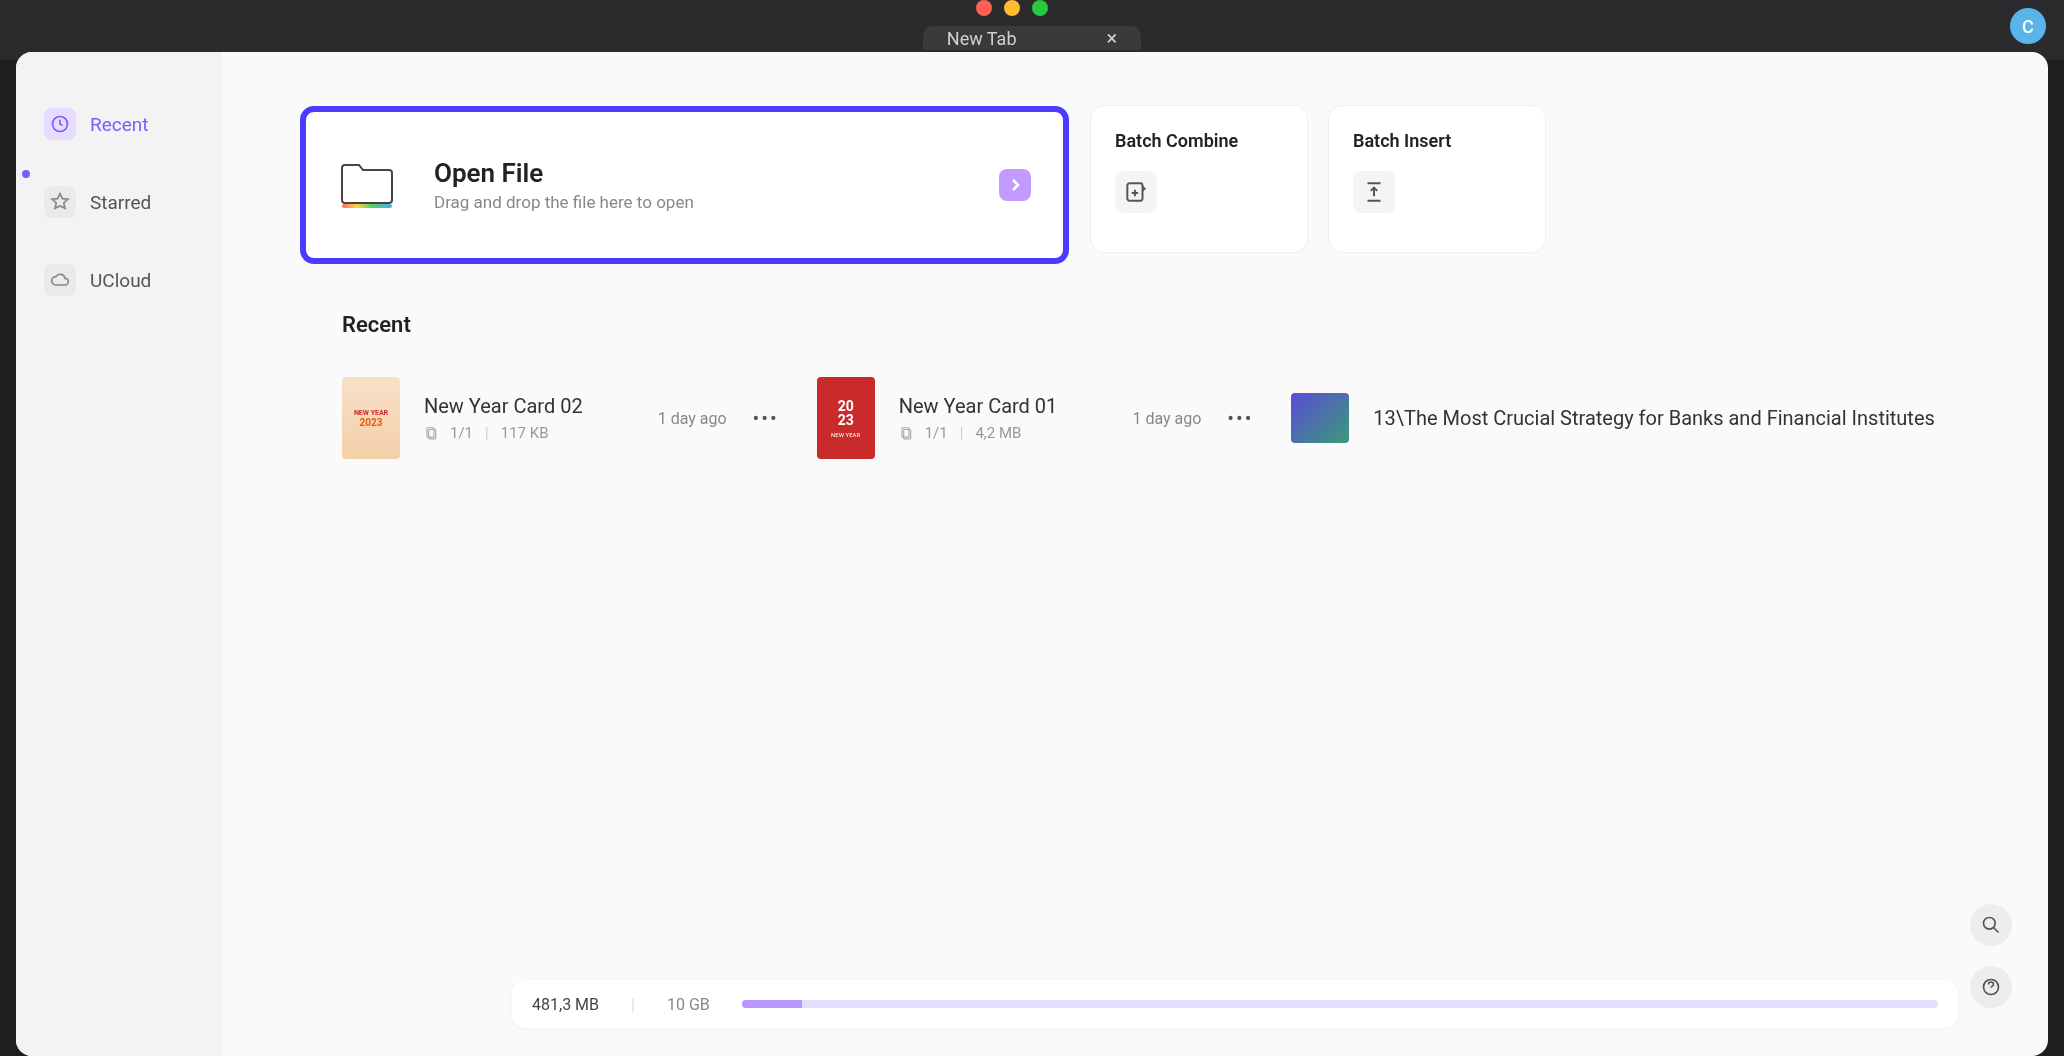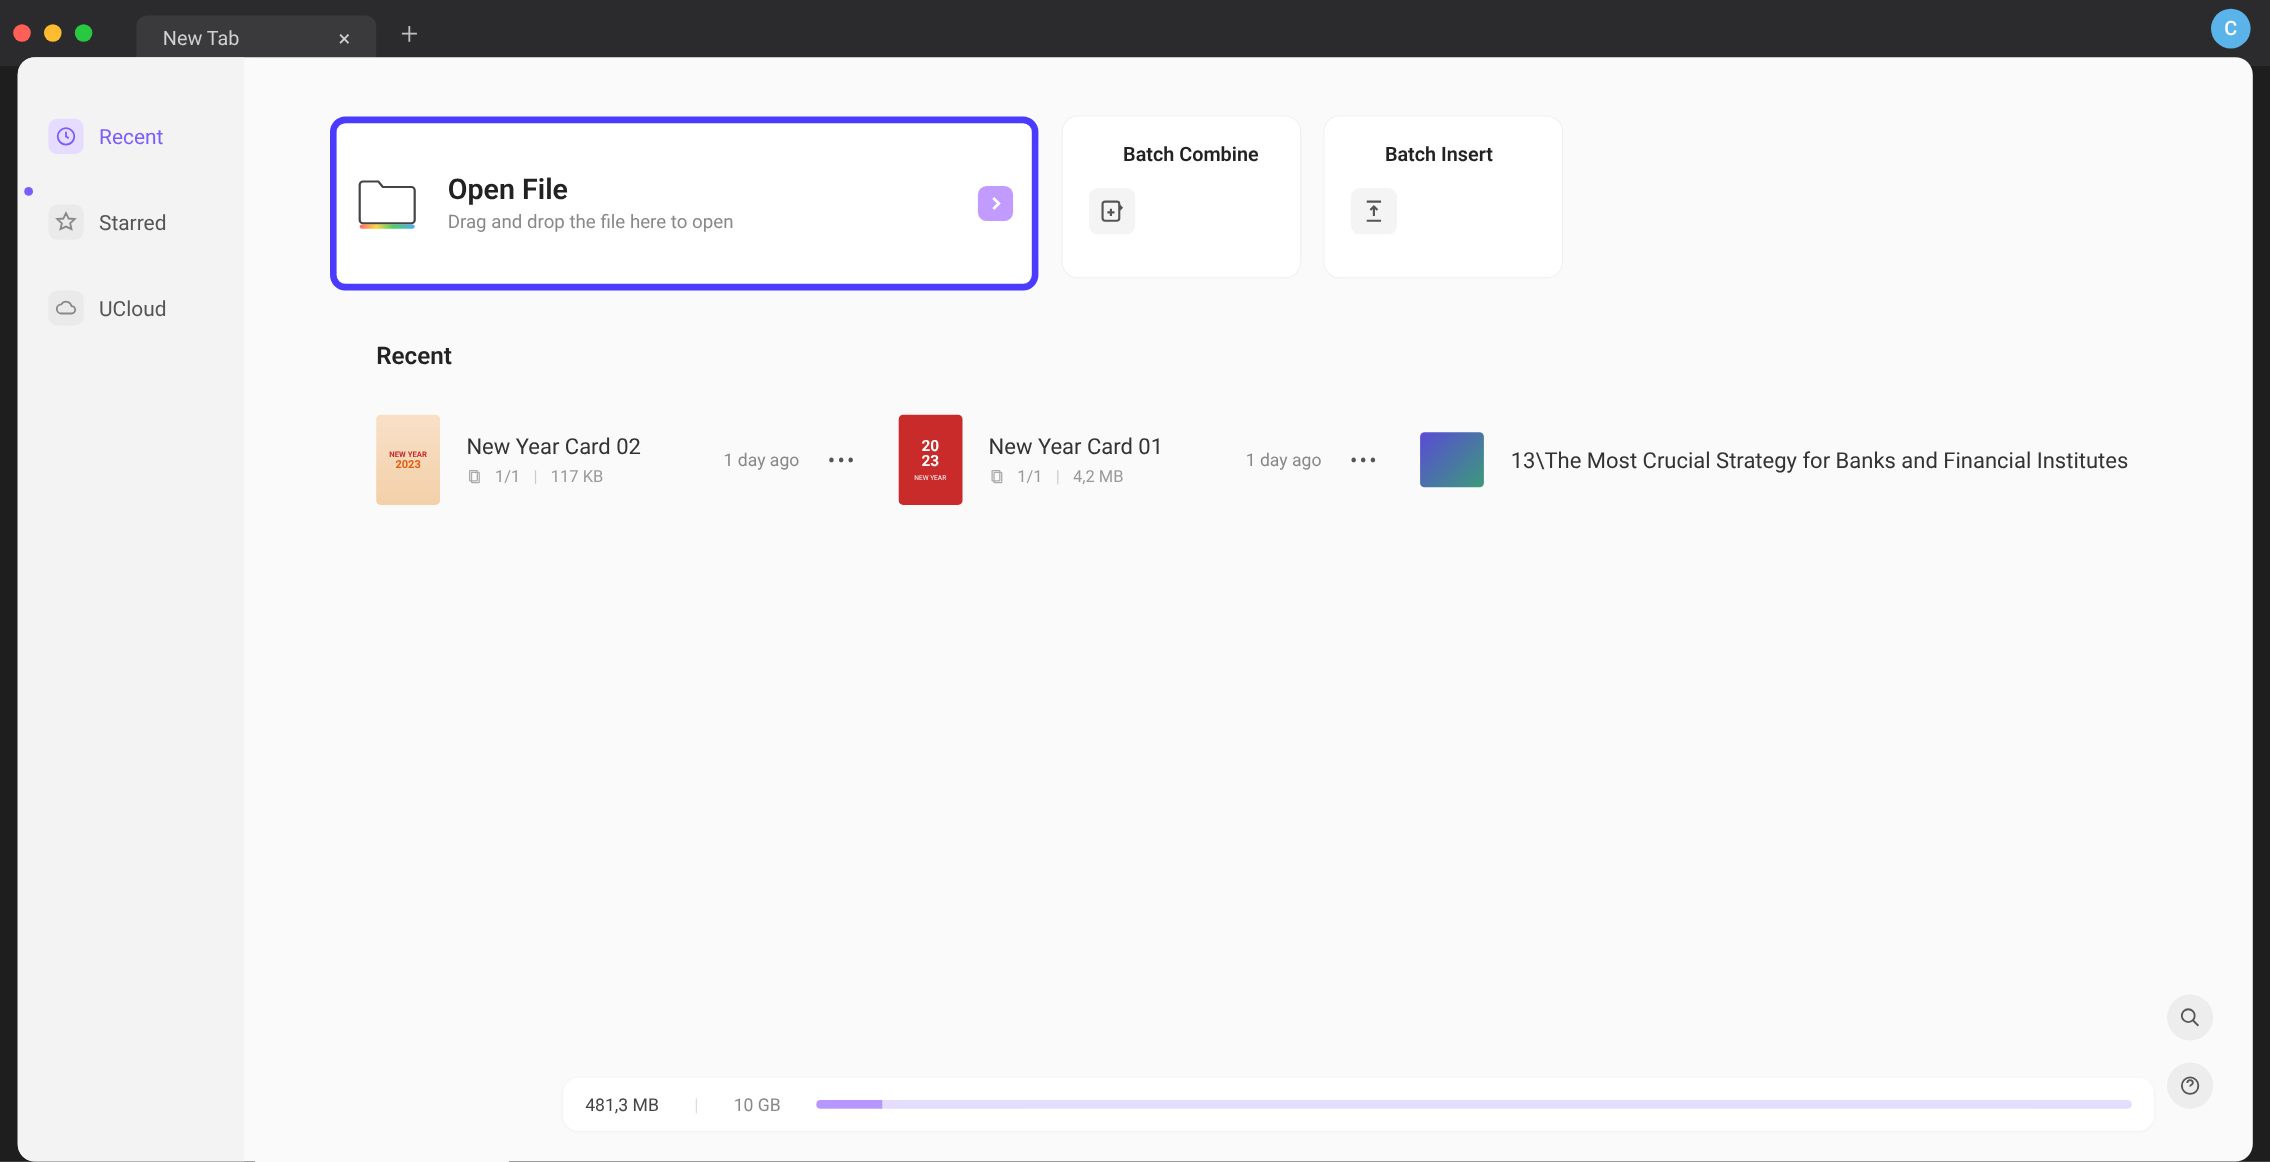--- a/index.html
+++ b/index.html
@@ -1,18 +1,18 @@
 <!DOCTYPE html>
 <html><head>
 <meta charset="utf-8">
 <style>
 * { margin: 0; padding: 0; box-sizing: border-box; font-family: -apple-system, BlinkMacSystemFont, "Segoe UI", Roboto, Helvetica, Arial, sans-serif; }
 html, body { width: 2064px; height: 1056px; background: #1e1e1e; overflow: hidden; }
 
-.window-chrome { width: 100%; height: 60px; background: #2b2b2e; display: flex; align-items: center; padding: 0 12px; position: relative; }
+.window-chrome { width: 100%; height: 60px; background: #2b2b2e; display: flex; align-items: center; padding: 0 12px; position: relative; flex-direction: column; }
 .traffic-lights { display: flex; gap: 12px; margin-right: 40px; }
 .traffic-light { width: 16px; height: 16px; border-radius: 50%; }
 .red { background: #ff5f57; }
 .yellow { background: #febc2e; }
 .green { background: #28c840; }
 
 .tab { background: #3a3a3c; height: 42px; border-radius: 10px 10px 0 0; display: flex; align-items: center; padding: 0 24px; gap: 90px; margin-top: 10px; color: #d0d0d0; font-size: 18px; }
 .tab-close { font-size: 20px; color: #d0d0d0; cursor: pointer; }
 .new-tab-btn { color: #bfbfbf; font-size: 28px; font-weight: 300; margin-left: 22px; cursor: pointer; }
 
@@ -26,29 +26,29 @@
 .sidebar-item { display: flex; align-items: center; gap: 14px; padding: 8px 10px; border-radius: 10px; font-size: 19px; color: #555; cursor: pointer; }
 .sidebar-item.active { color: #7b5cff; }
 .sidebar-icon { width: 32px; height: 32px; border-radius: 8px; display: flex; align-items: center; justify-content: center; }
 .sidebar-item.active .sidebar-icon { background: #e5dcff; }
 .sidebar-item:not(.active) .sidebar-icon { background: #eaeaea; }
 
 .main { flex: 1; position: relative; padding: 54px 60px 0 78px; overflow: hidden; }
 
 .top-cards { display: flex; gap: 22px; margin-bottom: 48px; }
 
-.open-file-card { width: 644px; height: 158px; border: 6px solid #4b3bff; border-radius: 14px; background: #fff; display: flex; align-items: center; padding: 0 17px; gap: 24px; cursor: pointer; }
+.open-file-card { width: 769px; height: 158px; border: 6px solid #4b3bff; border-radius: 14px; background: #fff; display: flex; align-items: center; padding: 0 32px; gap: 36px; cursor: pointer; }
 .folder-icon { width: 60px; height: 50px; position: relative; }
 .open-file-text { flex: 1; }
 .open-file-title { font-size: 26px; font-weight: 600; color: #222; margin-bottom: 4px; }
 .open-file-sub { font-size: 17px; color: #888; }
 .open-file-arrow { width: 32px; height: 32px; border-radius: 8px; background: #c29bff; display: flex; align-items: center; justify-content: center; color: #fff; font-size: 18px; }
 
 .small-card { width: 216px; height: 146px; background: #fff; border-radius: 14px; padding: 24px 24px; display: flex; flex-direction: column; gap: 20px; cursor: pointer; box-shadow: 0 0 0 1px #f0f0f0; }
-.small-card-title { font-size: 18px; font-weight: 600; color: #222; margin-left: 31px; }
+.small-card-title { font-size: 18px; font-weight: 600; color: #222; }
 .small-card-icon { width: 42px; height: 42px; background: #f4f4f4; border-radius: 8px; display: flex; align-items: center; justify-content: center; }
 
 .section-header { display: flex; align-items: center; justify-content: space-between; margin-bottom: 40px; }
 .section-title { font-size: 22px; font-weight: 600; color: #222; padding-left: 42px; }
 .section-controls { display: flex; align-items: center; gap: 28px; padding-right: 42px; }
 .sort-dropdown { font-size: 19px; color: #444; display: flex; align-items: center; gap: 8px; cursor: pointer; }
 .view-btn { width: 36px; height: 36px; border-radius: 8px; display: flex; align-items: center; justify-content: center; cursor: pointer; }
 .view-btn.active { background: #eee; }
 
 .file-list { padding: 0 42px; display: flex; flex-direction: row; gap: 36px; }

